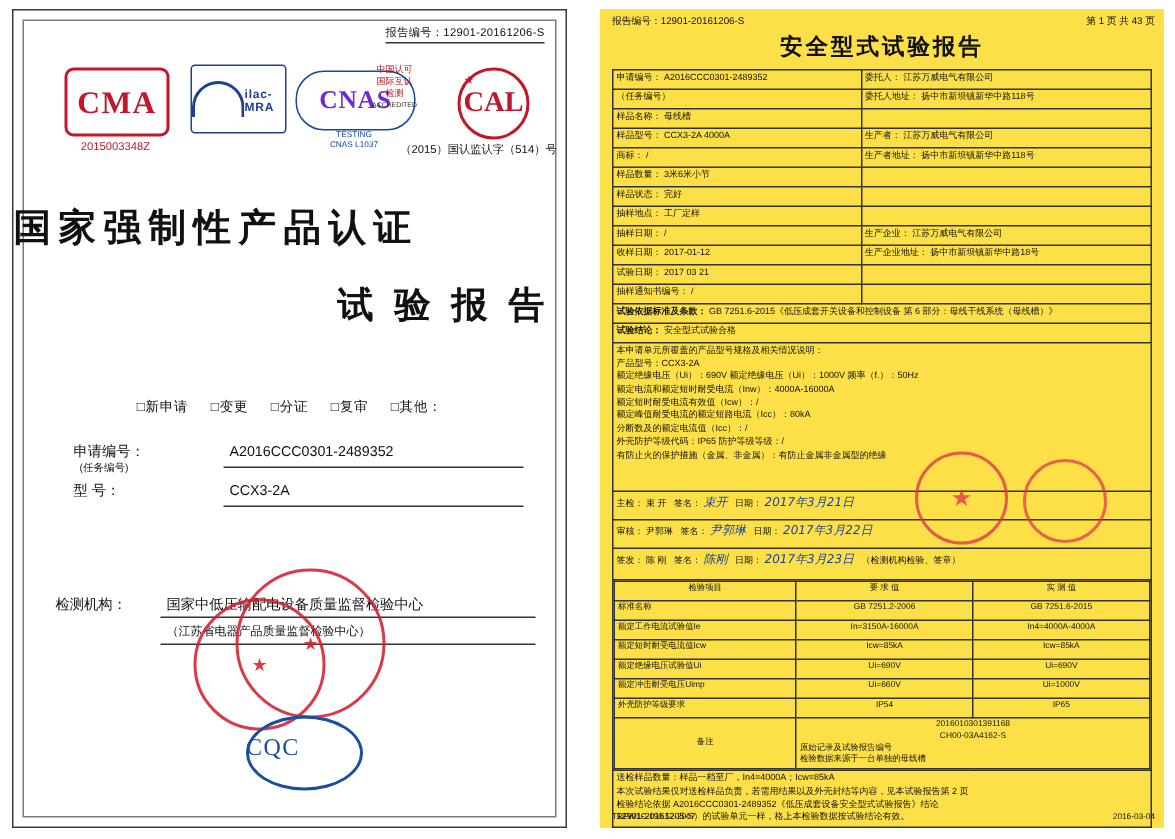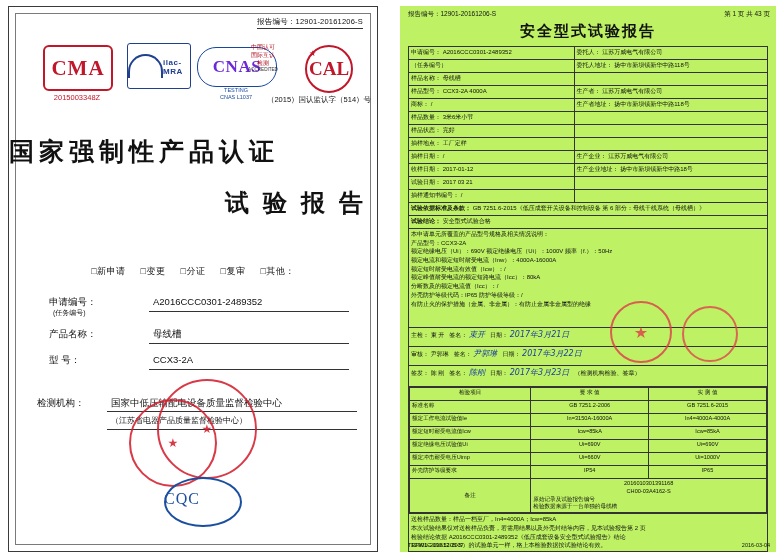--- a/index.html
+++ b/index.html
@@ -62,21 +62,21 @@
   
   .seal{position:absolute;border:2px solid #d31f2e;border-radius:50%;color:#d31f2e;opacity:.88;}
   .seal .st{position:absolute;left:50%;top:50%;transform:translate(-50%,-50%);font-size:12px;}
 
   .cqc{position:absolute;left:155px;top:470px;width:74px;height:46px;}
   .cqc-ell{position:absolute;left:0;top:0;width:74px;height:46px;border:2px solid #1a4fa0;border-radius:50%;}
   .cqc-t{position:absolute;left:0;top:13px;width:74px;text-align:left;color:#1a4fa0;font-weight:normal;font-size:16px;
          font-family:"Liberation Serif",serif;letter-spacing:1px;}
 
   
-  .right{position:absolute;left:400px;top:6px;width:376px;height:546px;background:#bef264;}
+  .right{position:absolute;left:400px;top:6px;width:376px;height:546px;background:#fde047;}
   .rhead{position:absolute;left:8px;top:4px;font-size:6.5px;}
   .rhead2{position:absolute;right:6px;top:4px;font-size:6.5px;}
   .rtitle{position:absolute;left:0;right:0;top:16px;text-align:center;font-size:15px;font-weight:bold;letter-spacing:2px;}
 
   table.main{position:absolute;left:8px;top:40px;width:360px;border-collapse:collapse;font-size:6px;table-layout:fixed;}
   table.main td{border:1px solid #333;padding:1px 2px;vertical-align:top;line-height:1.45;height:10px;}
   .cL{width:46%;}
   .cR{width:54%;}
   .sec{font-weight:bold;}
   .center{text-align:center;}
@@ -136,25 +136,20 @@
       <span>□复审</span>
       <span>□其他：</span>
     </div>
 
     <div class="fields">
       <div class="frow">
         <div class="flabel">申请编号：</div>
         <div class="fvalue">A2016CCC0301-2489352</div>
         <div class="uline"></div>
         <div class="fsub">(任务编号)</div>
-      </div>
-      <div class="frow" style="margin-top:6px">
-        <div class="flabel">产品名称：</div>
-        <div class="fvalue">母线槽</div>
-        <div class="uline"></div>
       </div>
       <div class="frow">
         <div class="flabel">型    号：</div>
         <div class="fvalue">CCX3-2A</div>
         <div class="uline"></div>
       </div>
     </div>
 
     <div class="org">
       <div class="lbl">检测机构：</div>

